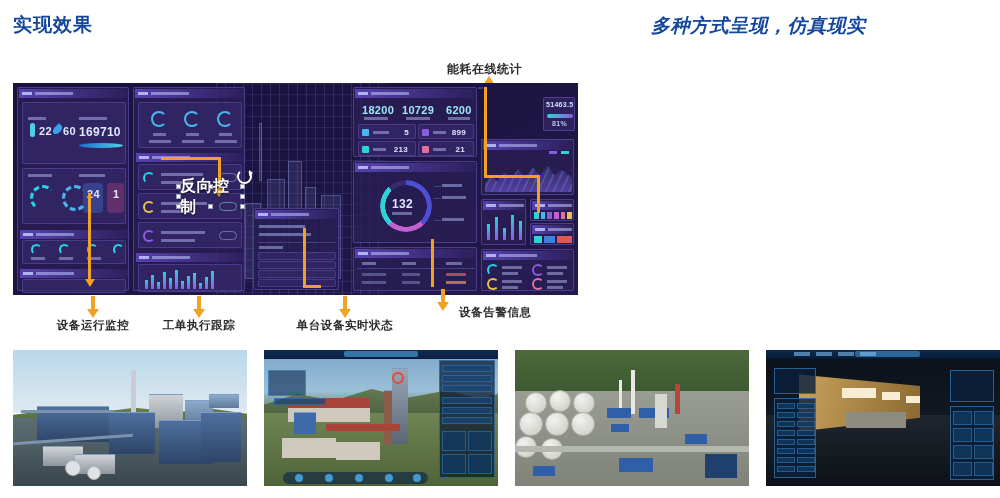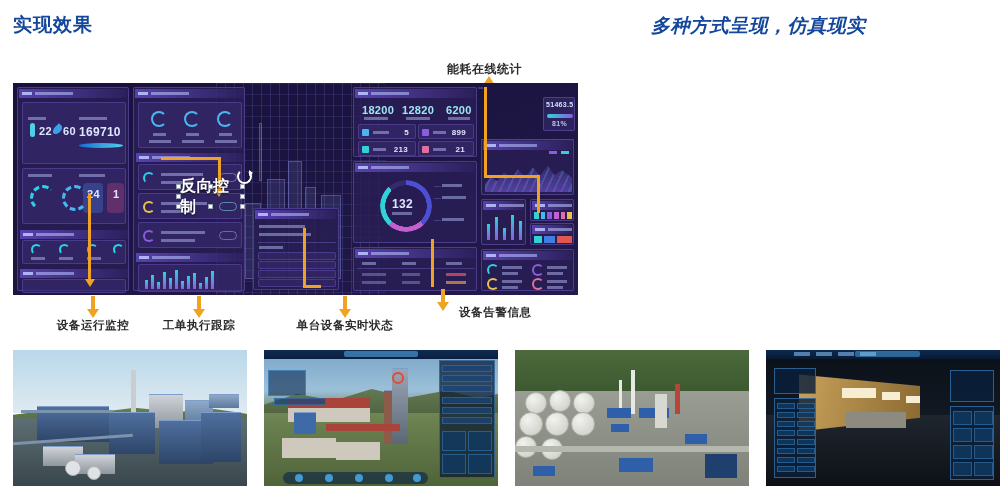--- a/index.html
+++ b/index.html
@@ -358,21 +358,21 @@
       <div class="card" style="left:4px;top:61px;width:78px;height:8px;"></div>
       <div class="card" style="left:4px;top:70px;width:78px;height:8px;"></div>
     </div>
 
     <div class="panel" style="left:340px;top:4px;width:124px;height:70px;">
       <div class="ptitle">
           <i></i>
           <b></b>
         </div>
       <div class="num" style="left:8px;top:16px;font-size:11px;color:#9ee6f2;">18200</div>
-      <div class="num" style="left:48px;top:16px;font-size:11px;color:#9ee6f2;">12820</div>
+      <div class="num" style="left:48px;top:16px;font-size:11px;color:#9ee6f2;">10729</div>
       <div class="num" style="left:92px;top:16px;font-size:11px;color:#9ee6f2;">6200</div>
       <div class="lbl" style="left:10px;top:29px;width:24px;"></div>
       <div class="lbl" style="left:52px;top:29px;width:24px;"></div>
       <div class="lbl" style="left:94px;top:29px;width:22px;"></div>
       <div class="card" style="left:4px;top:36px;width:58px;height:15px;">
         <div style="position:absolute;left:3px;top:4px;width:7px;height:7px;background:#49b6f0;border-radius:1px;"></div>
         <div class="lbl" style="left:14px;top:6px;width:16px;"></div>
         <div class="num" style="right:6px;top:3px;font-size:8px;">5</div>
       </div>
       <div class="card" style="left:64px;top:36px;width:56px;height:15px;">

